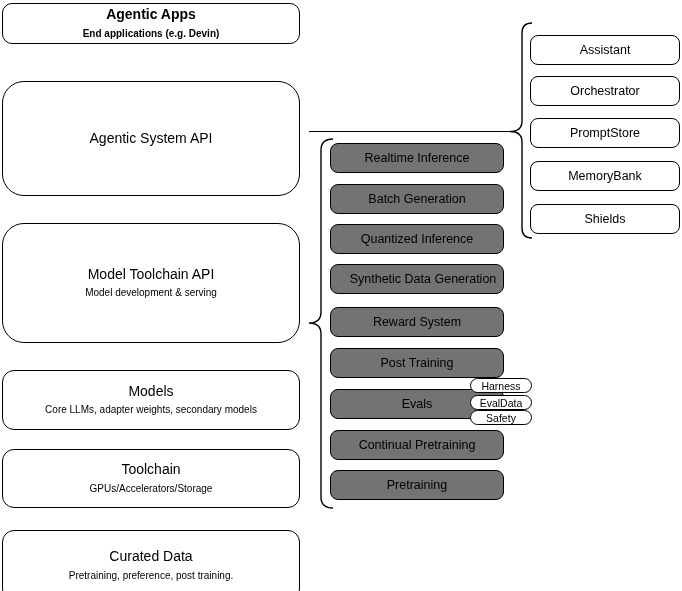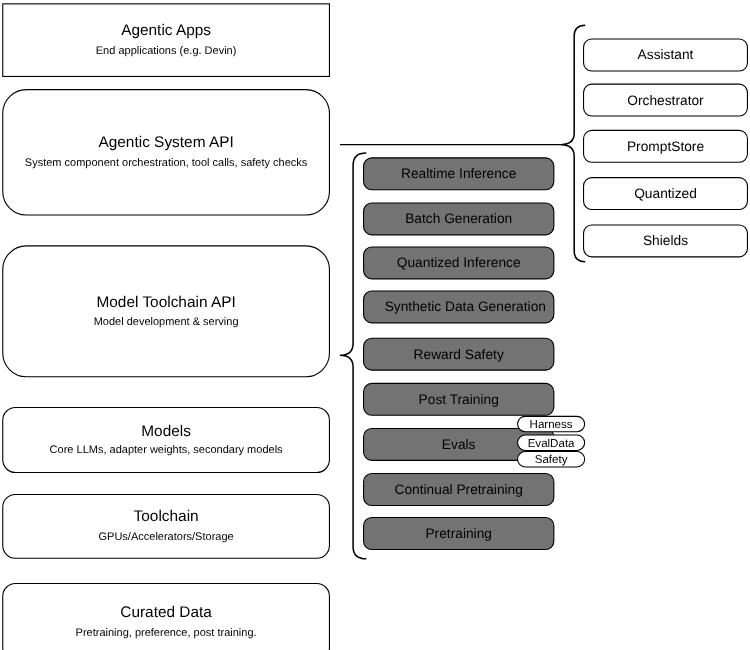--- a/index.html
+++ b/index.html
@@ -85,27 +85,26 @@
 
 <div class="canvas">
 
   <svg class="links" viewBox="0 0 682 591">
     <path d="M 309 131.5 L 510 131.5" stroke="#000000" stroke-width="1.1" fill="none"></path>
     <path d="M 532 23 Q 522 23 522 33 L 522 121 Q 522 131.5 510 131.5 Q 522 131.5 522 142 L 522 228 Q 522 238 532 238" stroke="#000000" stroke-width="1.4" fill="none"></path>
     <path d="M 333 139 Q 321 139 321 150 L 321 312 Q 321 323 309 323 Q 321 323 321 334 L 321 497 Q 321 508 333 508" stroke="#000000" stroke-width="1.4" fill="none"></path>
   </svg>
 
   <div>
-    <div class="lbox" style="top:3px;height:67px;border-radius:0;">
+    <div class="lbox" style="top:3px;height:41px;border-radius:10px;font-weight:bold;">
       <div class="lbox-title">Agentic Apps</div>
       <div class="lbox-sub">End applications (e.g. Devin)</div>
     </div>
     <div class="lbox" style="top:81px;height:115px;border-radius:22px;">
       <div class="lbox-title">Agentic System API</div>
-      <div class="lbox-sub">System component orchestration, tool calls, safety checks</div>
     </div>
     <div class="lbox" style="top:223px;height:120px;border-radius:22px;">
       <div class="lbox-title">Model Toolchain API</div>
       <div class="lbox-sub">Model development &amp; serving</div>
     </div>
     <div class="lbox" style="top:370px;height:60px;border-radius:12px;">
       <div class="lbox-title">Models</div>
       <div class="lbox-sub">Core LLMs, adapter weights, secondary models</div>
     </div>
     <div class="lbox" style="top:449px;height:59px;border-radius:12px;">
@@ -116,32 +115,32 @@
       <div class="lbox-title">Curated Data</div>
       <div class="lbox-sub">Pretraining, preference, post training.</div>
     </div>
   </div>
 
   <div>
     <div class="mbox" style="top:143px;">Realtime Inference</div>
     <div class="mbox" style="top:184px;">Batch Generation</div>
     <div class="mbox" style="top:224px;">Quantized Inference</div>
     <div class="mbox" style="top:264px;padding-left:12px;">Synthetic Data Generation</div>
-    <div class="mbox" style="top:307px;">Reward Safety</div>
+    <div class="mbox" style="top:307px;">Reward System</div>
     <div class="mbox" style="top:348px;">Post Training</div>
     <div class="mbox" style="top:389px;">Evals</div>
     <div class="mbox" style="top:430px;">Continual Pretraining</div>
     <div class="mbox" style="top:470px;">Pretraining</div>
 
     <div class="pill" style="top:378px;">Harness</div>
     <div class="pill" style="top:395px;">EvalData</div>
     <div class="pill" style="top:410px;">Safety</div>
   </div>
 
   <div>
     <div class="rbox" style="top:35px;">Assistant</div>
     <div class="rbox" style="top:76px;">Orchestrator</div>
     <div class="rbox" style="top:118px;">PromptStore</div>
-    <div class="rbox" style="top:161px;">Quantized</div>
+    <div class="rbox" style="top:161px;">MemoryBank</div>
     <div class="rbox" style="top:204px;">Shields</div>
   </div>
 
 </div>
 
 </body></html>

